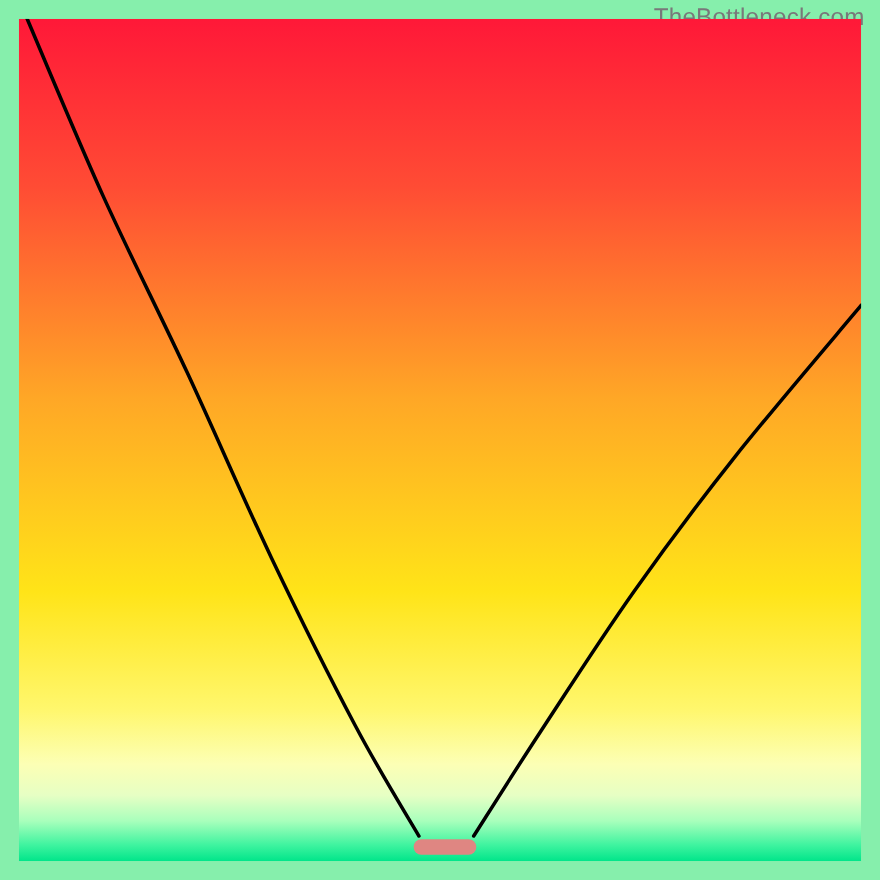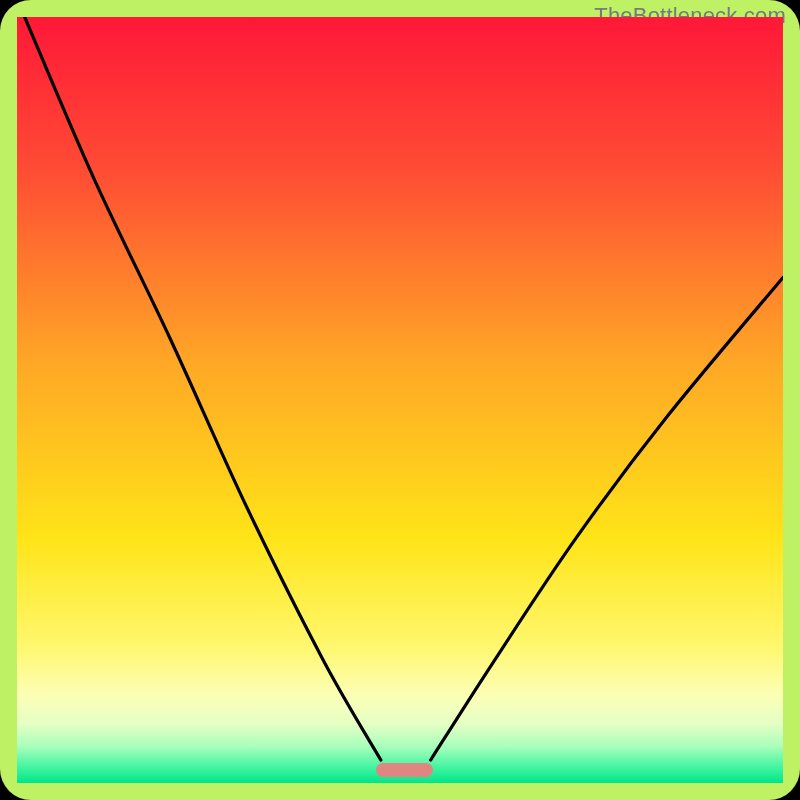--- a/index.html
+++ b/index.html
@@ -8,22 +8,21 @@
     width: 800px;
     height: 800px;
     overflow: hidden;
     font-family: Arial, Helvetica, sans-serif;
     background: #000;
   }
   .stage {
     position: relative;
     width: 800px;
     height: 800px;
-    background: #bef264;
-    border-radius: 31px;
+    background: #86efac;
   }
   .plot {
     position: absolute;
     left: 17px;
     top: 17px;
     width: 766px;
     height: 766px;
     overflow: hidden;
   }
   .gradient {

